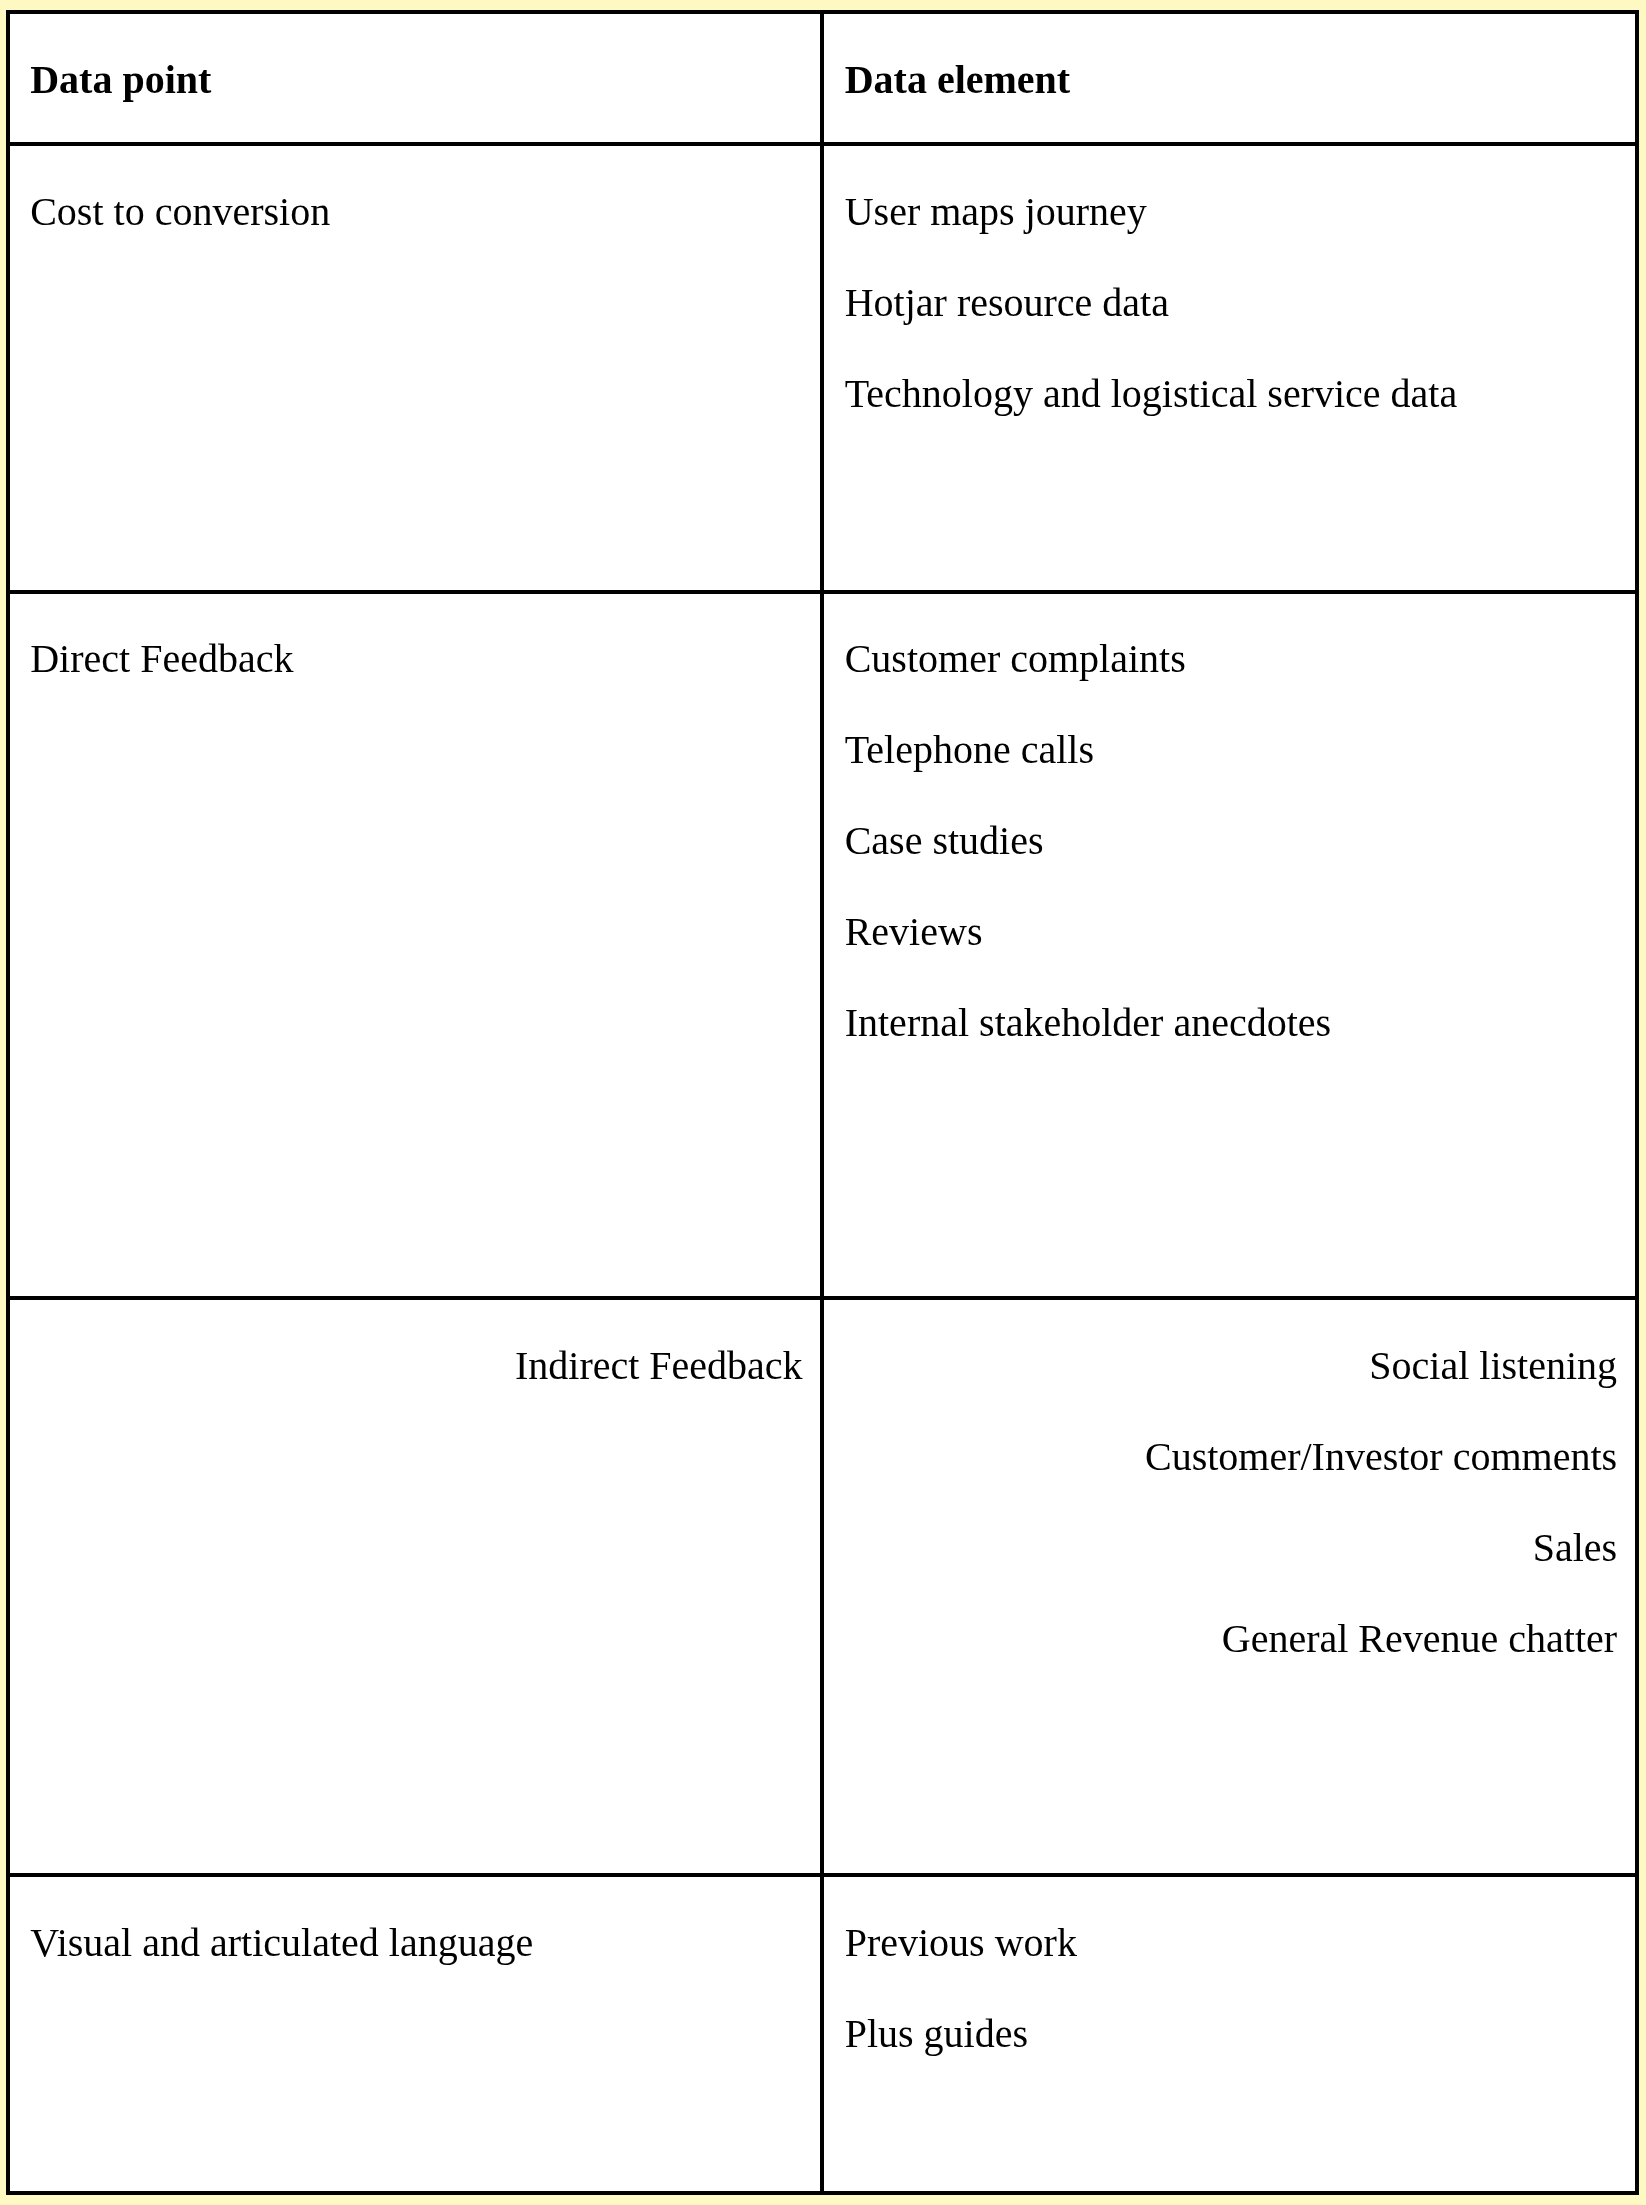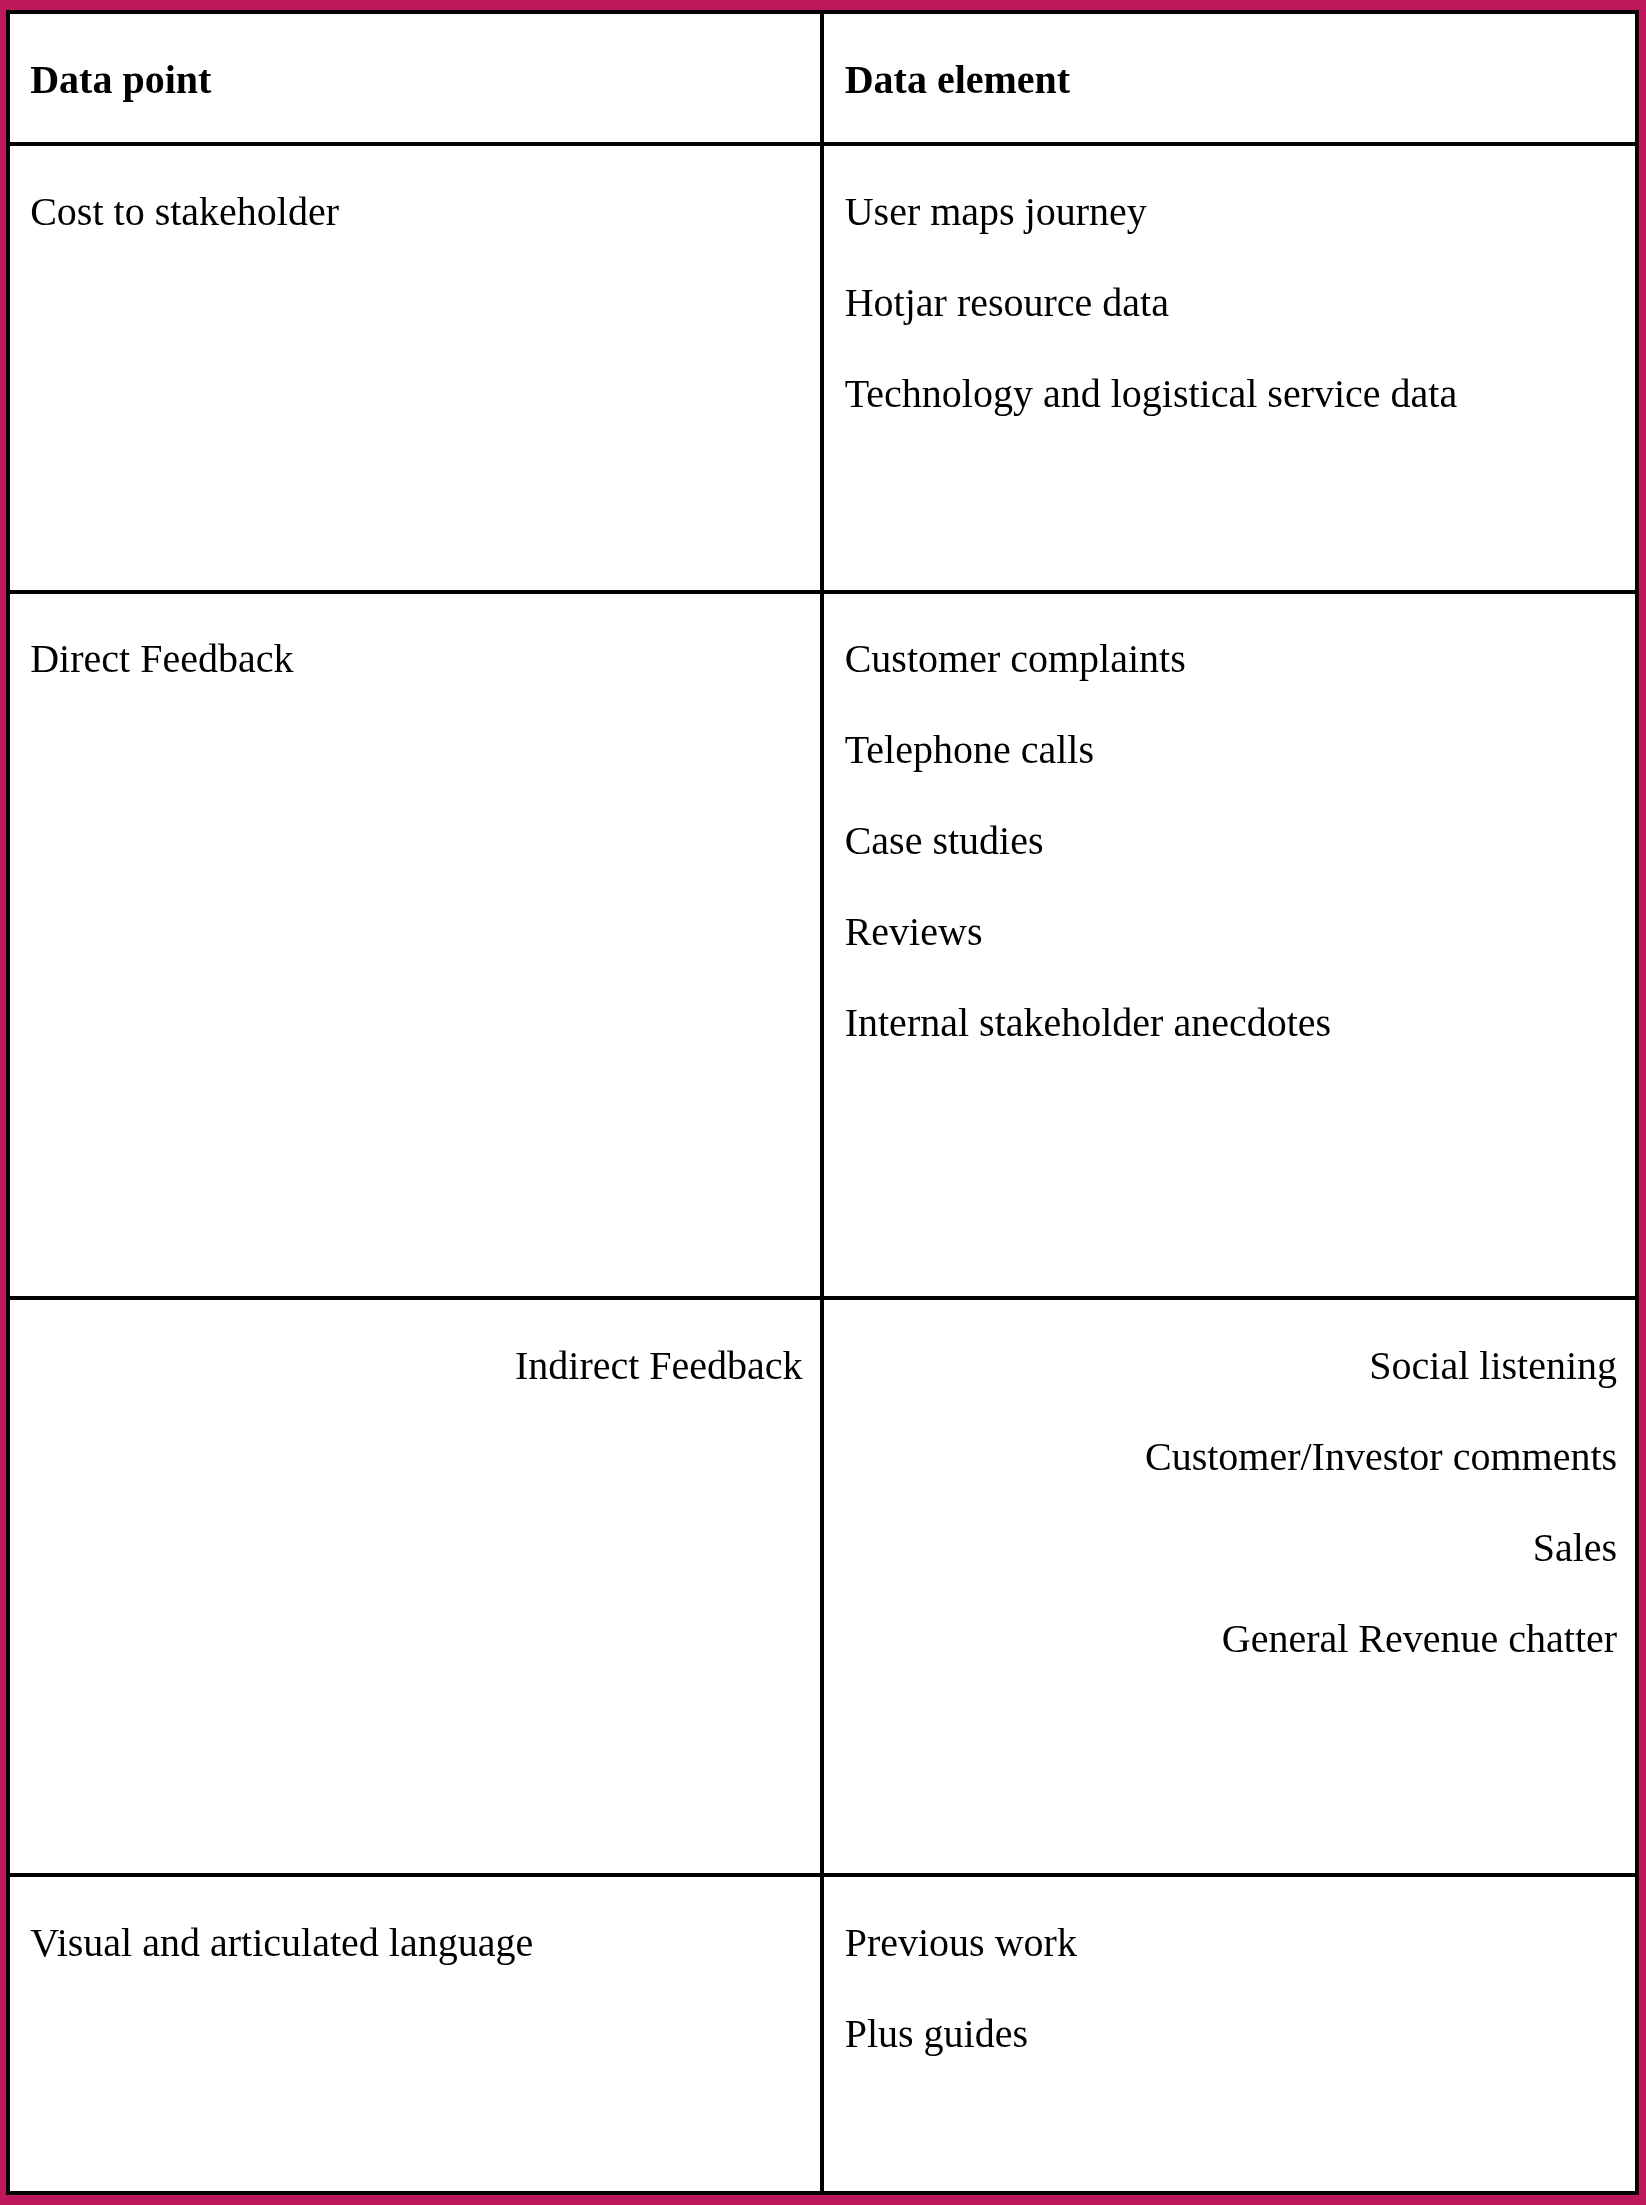--- a/index.html
+++ b/index.html
@@ -7,21 +7,21 @@
     padding: 0;
     width: 1647px;
     height: 2205px;
     background: #ffffff;
     overflow: hidden;
   }
   .page {
     position: relative;
     width: 1647px;
     height: 2205px;
-    background: #be185d;
+    background: #fef9c3;
     font-family: "Liberation Serif", "DejaVu Serif", serif;
     color: #000000;
   }
   table.data-table {
     position: absolute;
     left: 5.8px;
     top: 10.2px;
     width: 1633px;
     height: 2185px;
     border-collapse: collapse;
@@ -74,21 +74,21 @@
     </colgroup>
     <thead>
       <tr class="r-header">
         <th class="col-header">Data point</th>
         <th class="col-header">Data element</th>
       </tr>
     </thead>
     <tbody>
       <tr class="r2">
         <td>
-          <p class="cell-line">Cost to stakeholder</p>
+          <p class="cell-line">Cost to conversion</p>
         </td>
         <td>
           <p class="cell-line">User maps journey</p>
           <p class="cell-line">Hotjar resource data</p>
           <p class="cell-line">Technology and logistical service data</p>
         </td>
       </tr>
       <tr class="r3">
         <td>
           <p class="cell-line">Direct Feedback</p>

